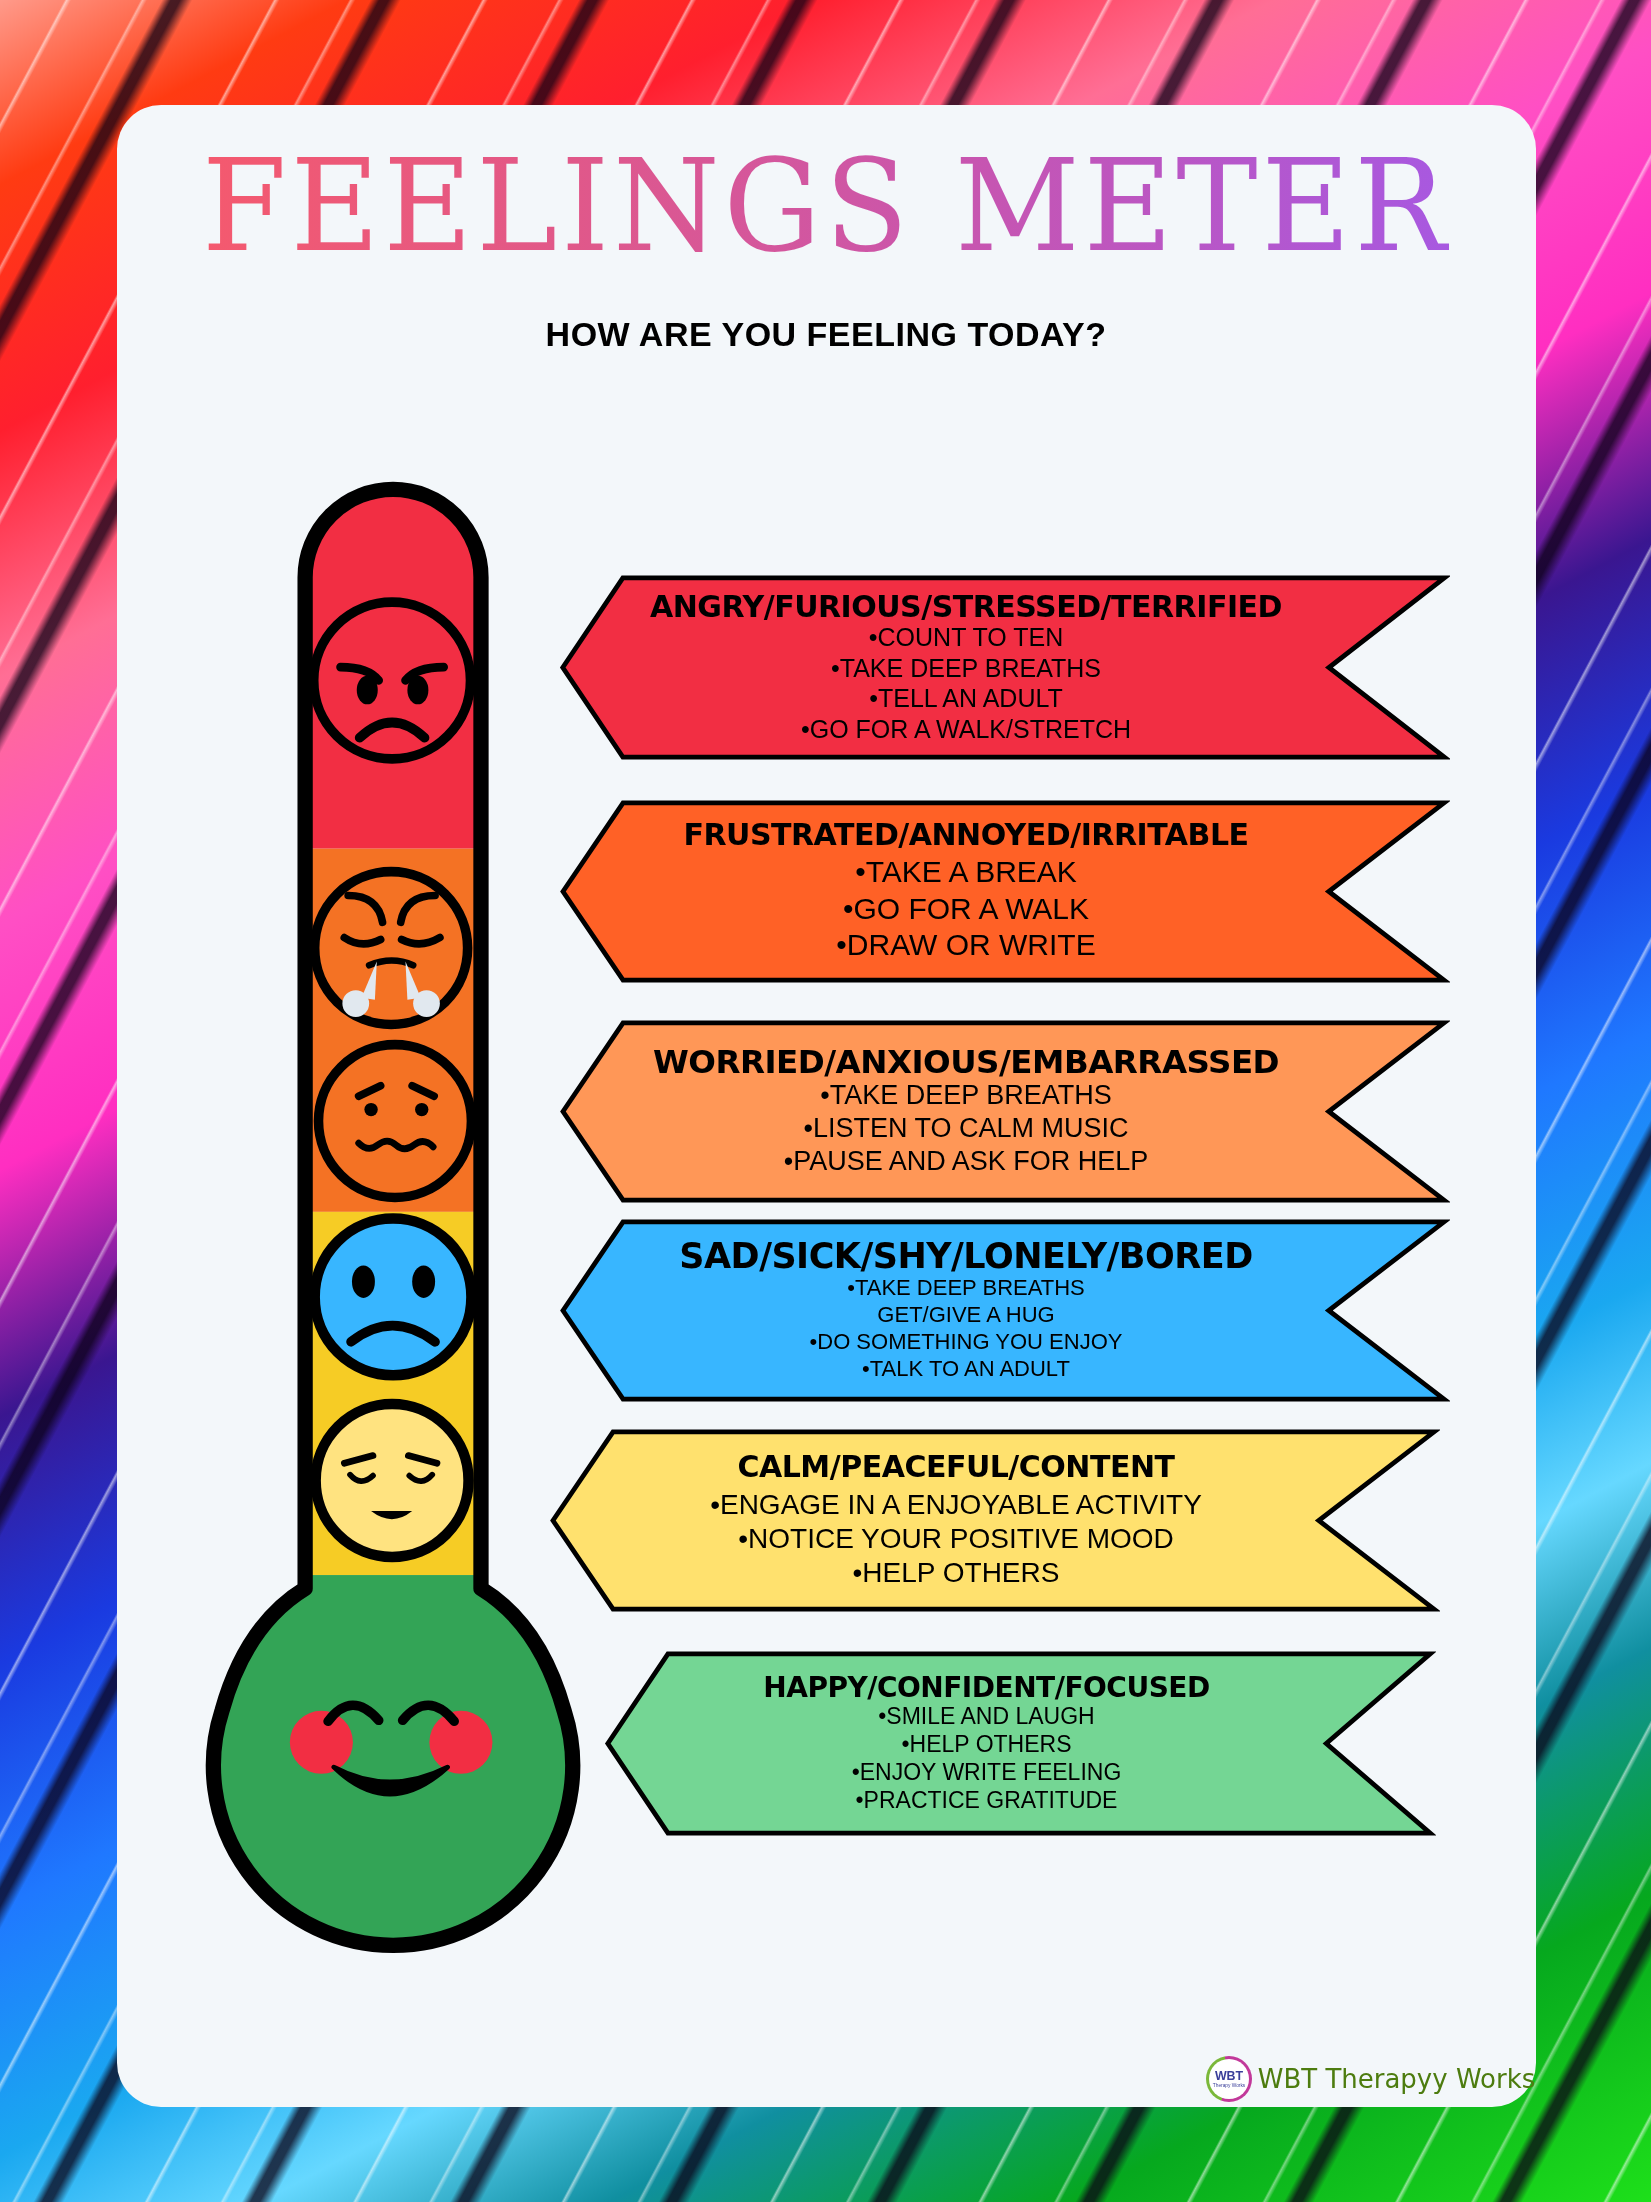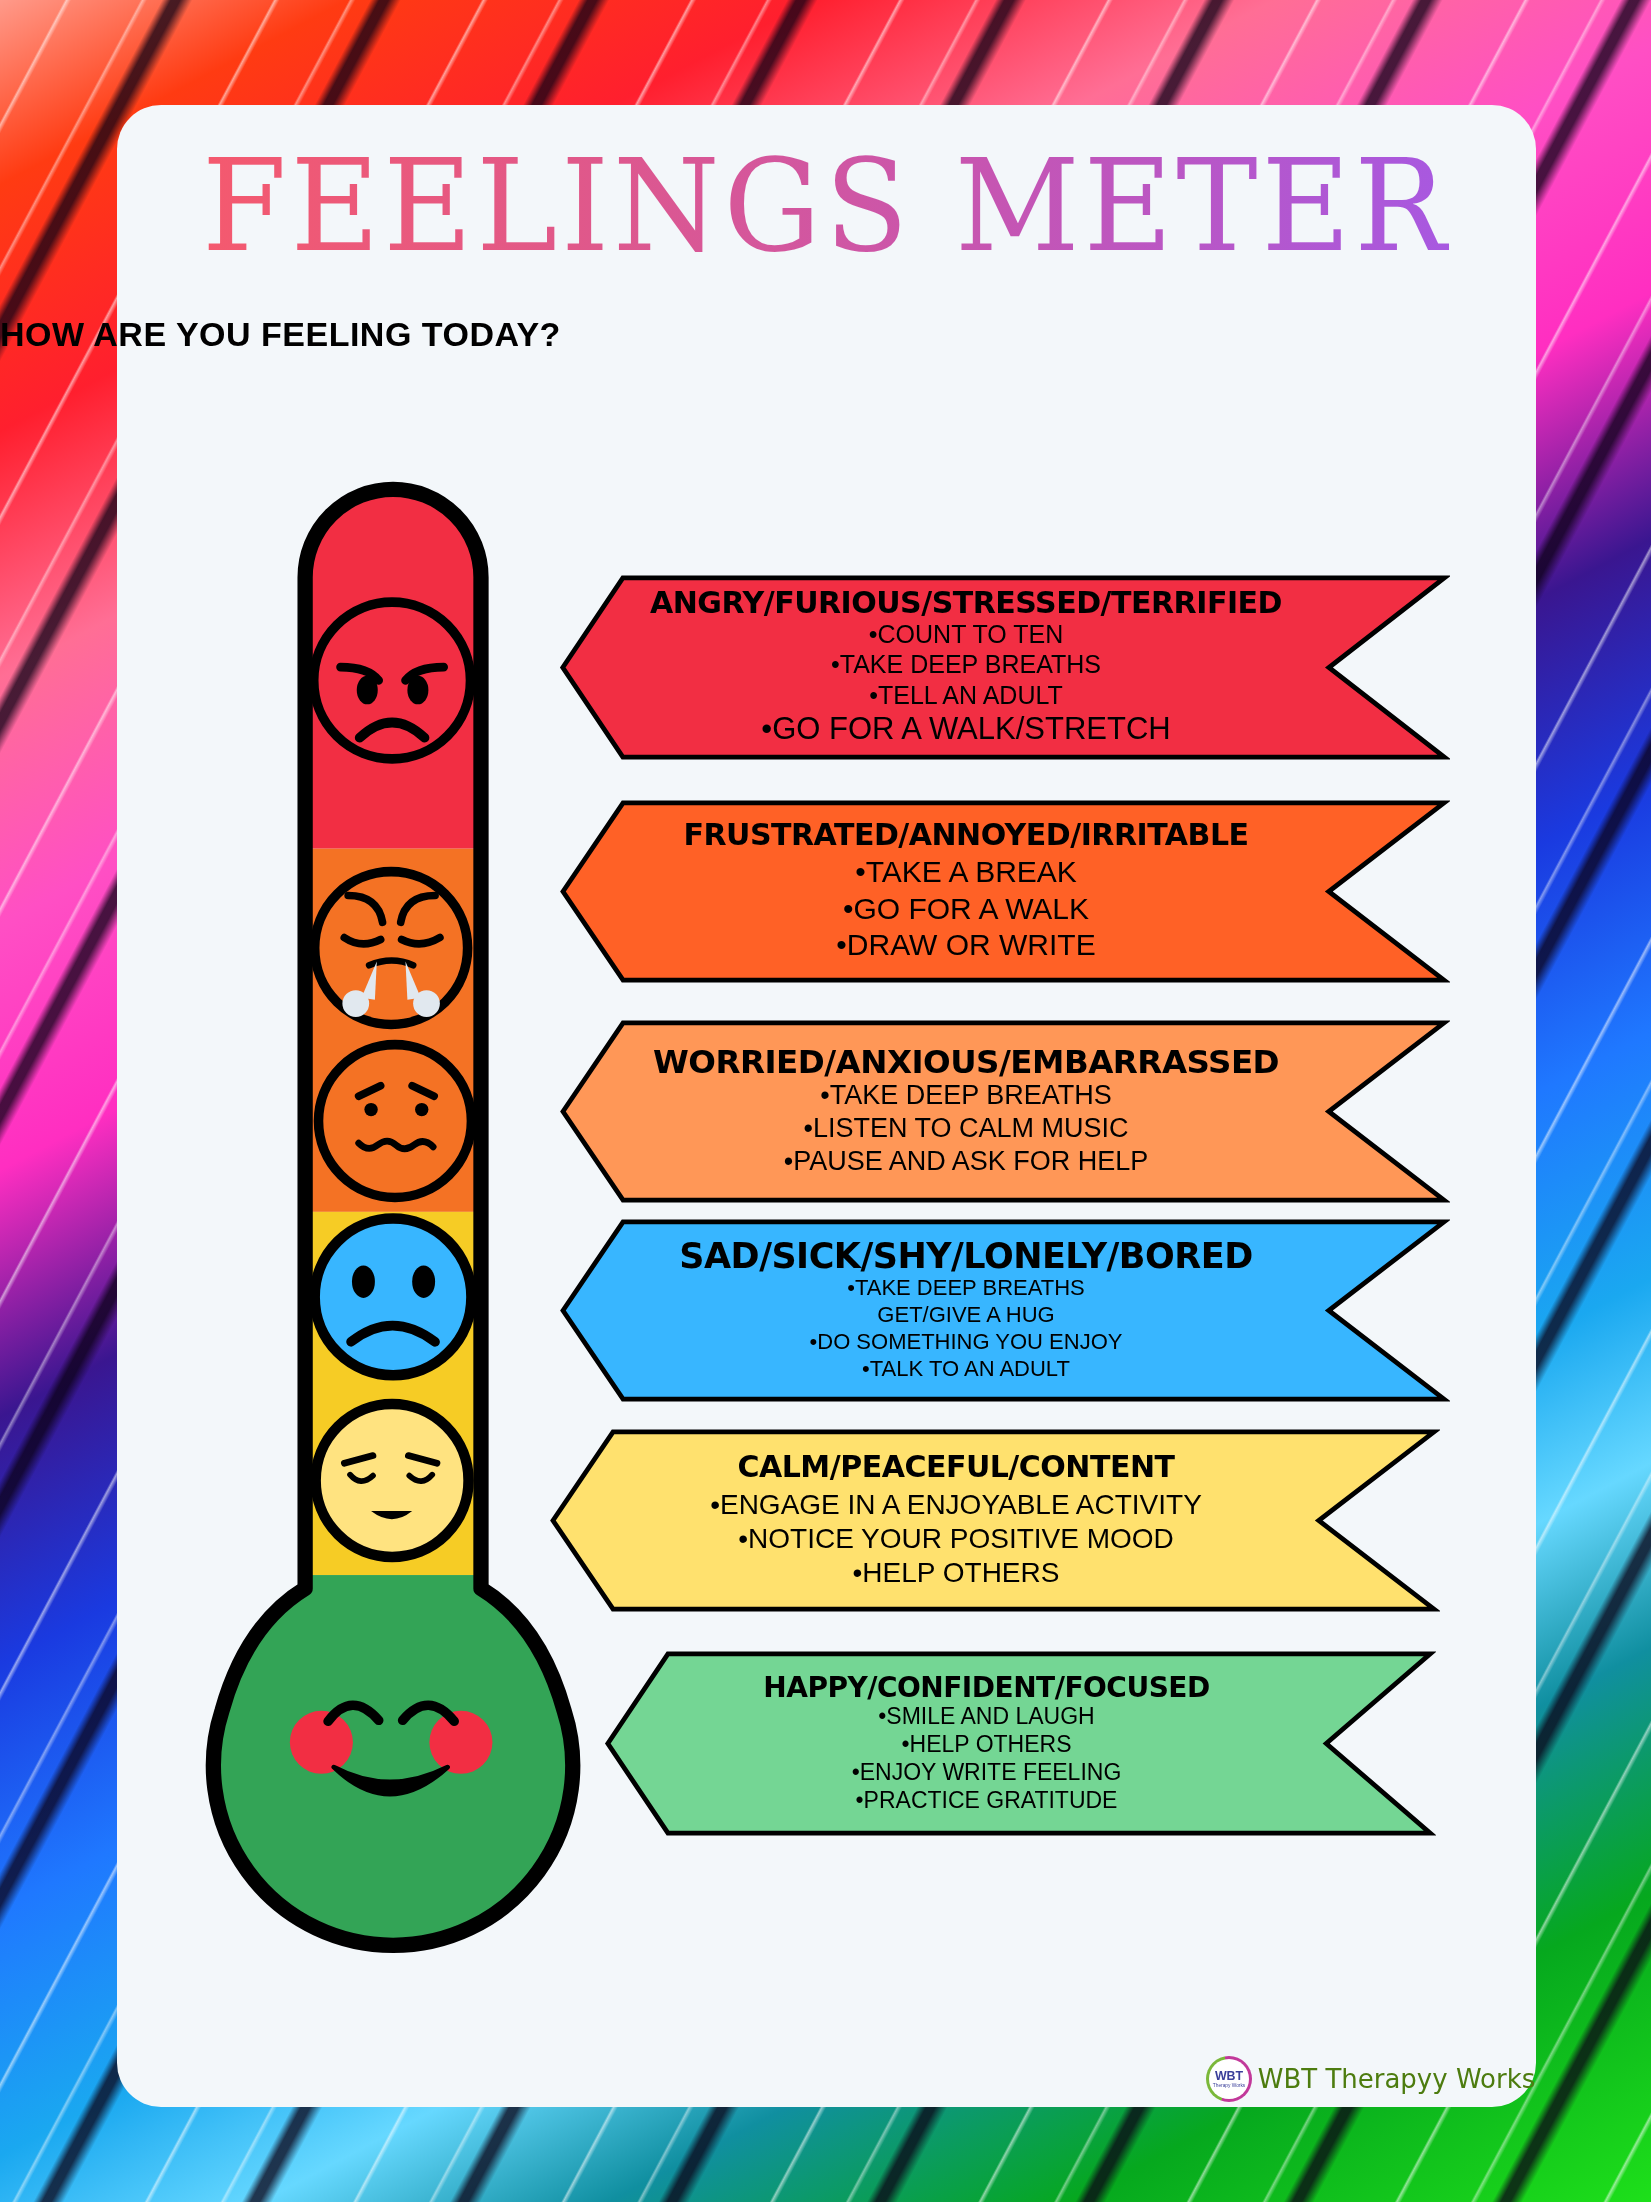--- a/index.html
+++ b/index.html
@@ -17,21 +17,21 @@
   }
   .title {
     position: absolute; left: 0; right: 0; top: 145px; text-align: center;
     font-family: "DejaVu Serif", "Liberation Serif", serif;
     font-size: 122px; letter-spacing: 3.8px; line-height: 1;
     background: linear-gradient(90deg, #ff5a5f 0%, #e0588a 35%, #c655b2 60%, #9a5af5 100%);
     -webkit-background-clip: text; background-clip: text; color: transparent;
     transform: scaleY(1.05);
   }
   .subtitle {
-    position: absolute; left: 0; right: 0; top: 315px; text-align: left;
+    position: absolute; left: 0; right: 0; top: 315px; text-align: center;
     font-family: "Liberation Sans", sans-serif; font-weight: bold;
     font-size: 34px; color: #000; letter-spacing: 0.5px;
   }
   .thermo { position: absolute; left: 0; top: 0; }
   .arrow { position: absolute; }
   .arrow svg { position: absolute; left: 0; top: 0; }
   .arrow .txt {
     position: absolute; top: 0; left: 0; right: 0; bottom: 0;
     display: flex; flex-direction: column; align-items: center; justify-content: center;
     text-align: center; color: #000;
@@ -141,21 +141,21 @@
 
 <div class="arrow" style="left:559px; top:574px; width:891px; height:187px;">
   <svg width="891" height="187" viewBox="0 0 932 196">
     <polygon points="3,98 66,4 927,4 806,98 927,192 66,192" fill="#f22e43" stroke="#000" stroke-width="5" stroke-linejoin="miter"></polygon>
   </svg>
   <div class="txt" style="padding-left:38px; padding-right:115px;">
     <div class="head" style="font-size:30px;">ANGRY/FURIOUS/STRESSED/TERRIFIED</div>
     <div class="item" style="font-size:25px;">•COUNT TO TEN</div>
     <div class="item" style="font-size:25px;">•TAKE DEEP BREATHS</div>
     <div class="item" style="font-size:25px;">•TELL AN ADULT</div>
-    <div class="item" style="font-size:31px;">•GO FOR A WALK/STRETCH</div>
+    <div class="item" style="font-size:25px;">•GO FOR A WALK/STRETCH</div>
   </div>
 </div>
 
 <div class="arrow" style="left:559px; top:799px; width:891px; height:185px;">
   <svg width="891" height="185" viewBox="0 0 932 194">
     <polygon points="3,97 66,4 927,4 806,97 927,190 66,190" fill="#ff6126" stroke="#000" stroke-width="5"></polygon>
   </svg>
   <div class="txt" style="padding-left:38px; padding-right:115px;">
     <div class="head" style="font-size:30px; margin-bottom:3.8px;">FRUSTRATED/ANNOYED/IRRITABLE</div>
     <div class="item" style="font-size:30px;">•TAKE A BREAK</div>

